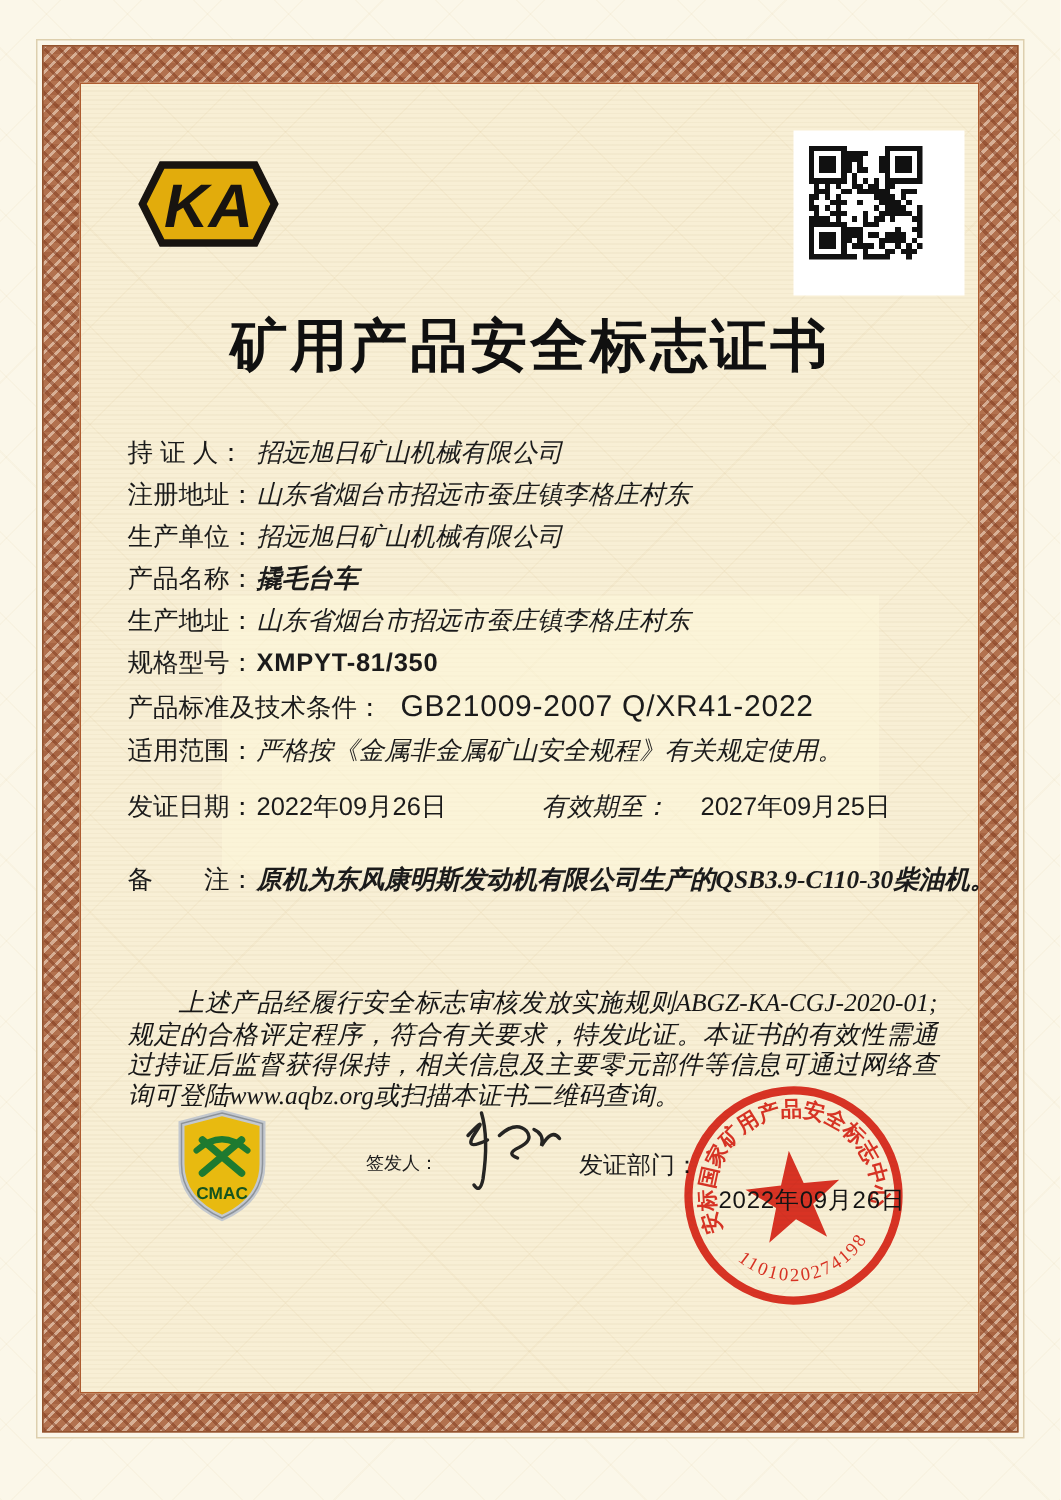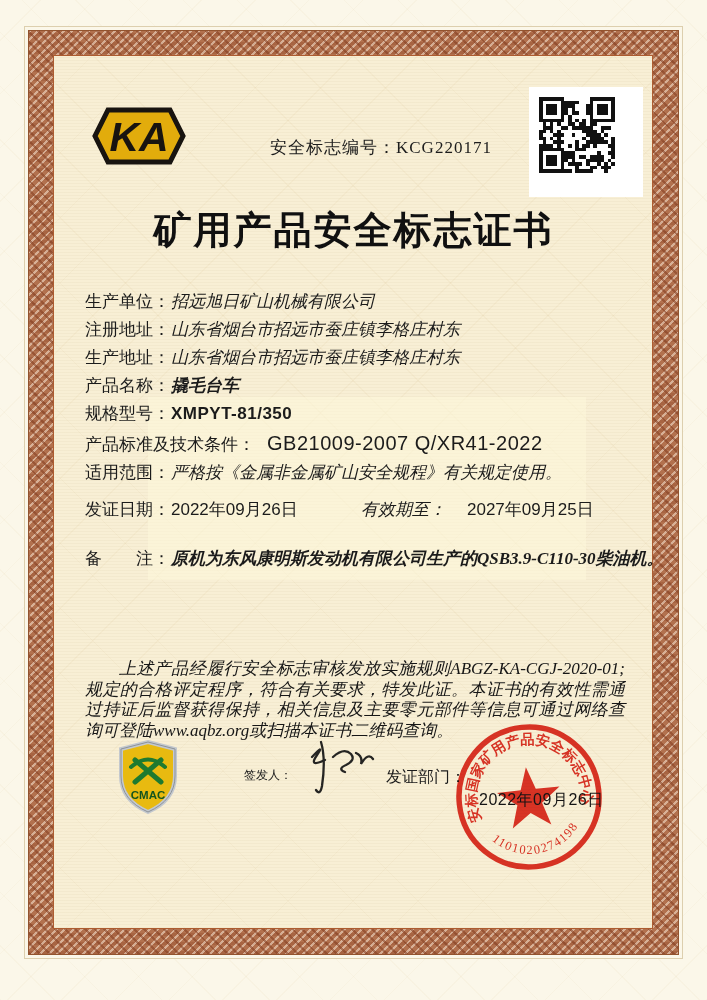--- a/index.html
+++ b/index.html
@@ -61,23 +61,20 @@
 <div class="page">
   <div class="frame"></div>
   <div class="content"></div>
   <div class="hl"></div>
 
   <svg class="abs ka" width="94" height="58" viewBox="0 0 94 58">
     <polygon points="16,3 78,3 91,29 78,55 16,55 3,29" fill="#e2ac0c" stroke="#181410" stroke-width="5"></polygon>
     <text x="47" y="44" text-anchor="middle" font-family="Liberation Sans, sans-serif" font-size="41" font-weight="800" font-style="italic" fill="#181410">KA</text>
   </svg>
 
-  <div class="abs mark-line serif">
-    <span>安全标志编号：</span><span>KCG220171</span>
-  </div>
 
   <div class="abs qr-box">
     <svg id="qr" width="76" height="76" viewBox="0 0 21 21" shape-rendering="crispEdges">
         <rect x="0" y="0" width="1" height="1" fill="#111"></rect>
         <rect x="1" y="0" width="1" height="1" fill="#111"></rect>
         <rect x="2" y="0" width="1" height="1" fill="#111"></rect>
         <rect x="3" y="0" width="1" height="1" fill="#111"></rect>
         <rect x="4" y="0" width="1" height="1" fill="#111"></rect>
         <rect x="5" y="0" width="1" height="1" fill="#111"></rect>
         <rect x="6" y="0" width="1" height="1" fill="#111"></rect>
@@ -318,30 +315,33 @@
         <rect x="13" y="20" width="1" height="1" fill="#111"></rect>
         <rect x="14" y="20" width="1" height="1" fill="#111"></rect>
         <rect x="18" y="20" width="1" height="1" fill="#111"></rect>
       </svg>
   </div>
 
   <div class="abs title">矿用产品安全标志证书</div>
 
   <div class="abs fields">
     <div class="row">
+      <span class="lbl">持 证 人：</span><span class="val kai">招远旭日矿山机械有限公司</span>
+    </div>
+    <div class="row">
+      <span class="lbl">注册地址：</span><span class="val kai">山东省烟台市招远市蚕庄镇李格庄村东</span>
+    </div>
+    <div class="row">
       <span class="lbl">生产单位：</span><span class="val kai">招远旭日矿山机械有限公司</span>
     </div>
     <div class="row">
-      <span class="lbl">注册地址：</span><span class="val kai">山东省烟台市招远市蚕庄镇李格庄村东</span>
+      <span class="lbl">产品名称：</span><span class="val kai bold">撬毛台车</span>
     </div>
     <div class="row">
       <span class="lbl">生产地址：</span><span class="val kai">山东省烟台市招远市蚕庄镇李格庄村东</span>
-    </div>
-    <div class="row">
-      <span class="lbl">产品名称：</span><span class="val kai bold">撬毛台车</span>
     </div>
     <div class="row">
       <span class="lbl">规格型号：</span><span class="val latin-bold">XMPYT-81/350</span>
     </div>
     <div class="row tall">
       <span class="lbl auto">产品标准及技术条件：</span><span class="val latin">GB21009-2007 Q/XR41-2022</span>
     </div>
     <div class="row tall">
       <span class="lbl">适用范围：</span><span class="val kai">严格按《金属非金属矿山安全规程》有关规定使用。</span>
     </div>

